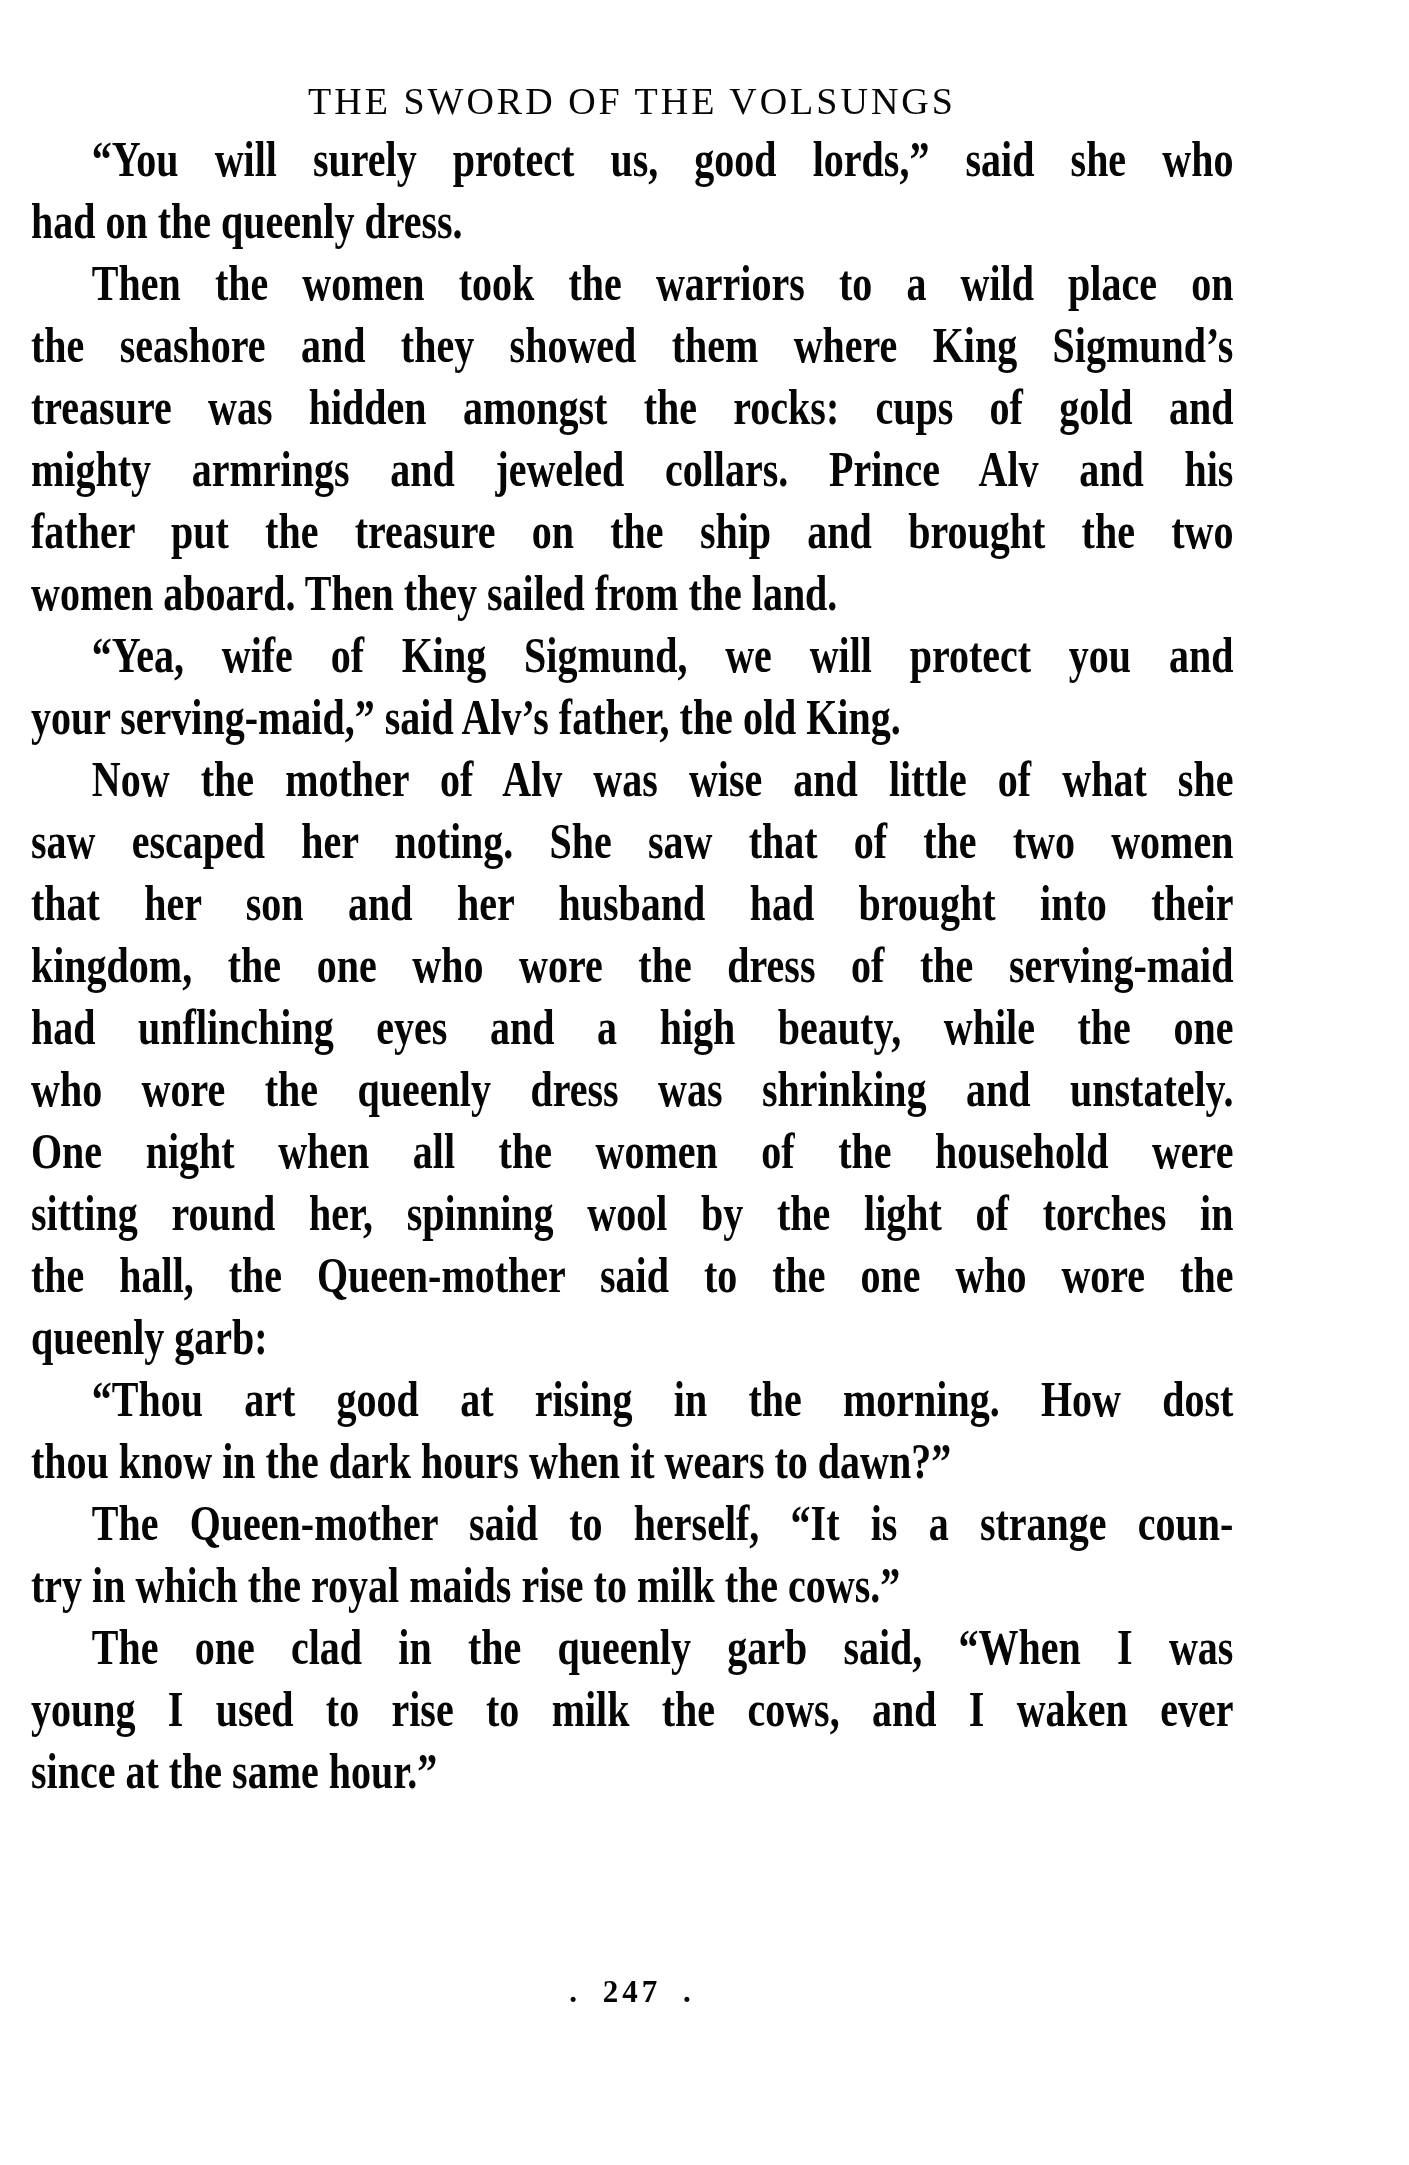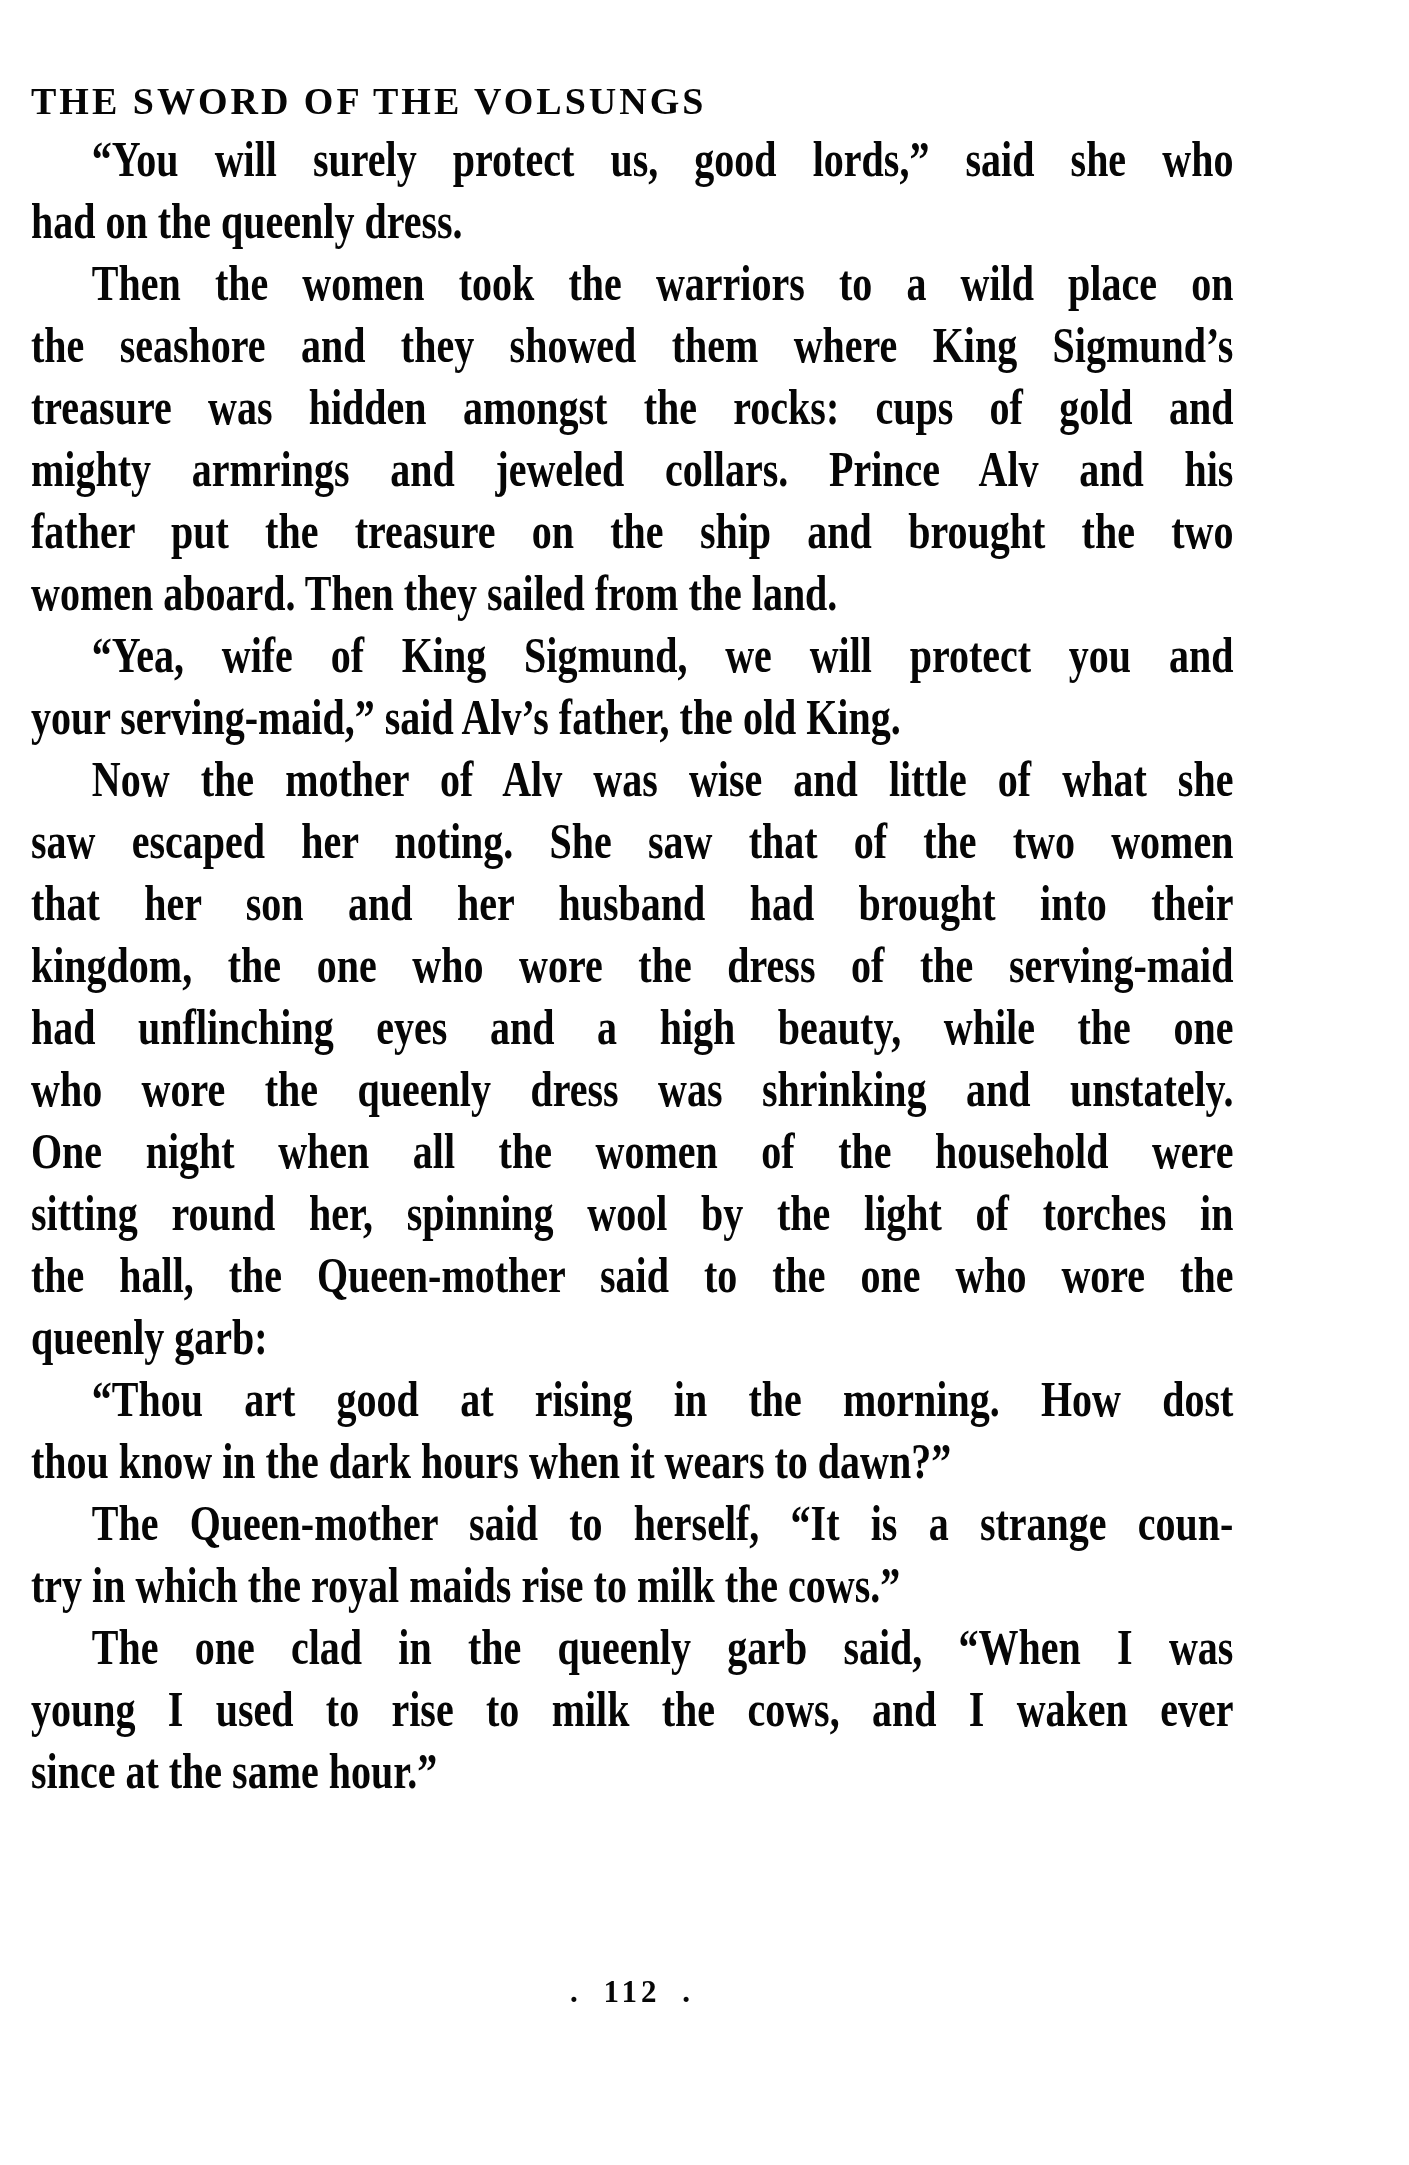--- a/index.html
+++ b/index.html
@@ -18,24 +18,25 @@
     position: relative;
     width: 1409px;
     height: 2165px;
     background: #ffffff;
   }
   .running-header {
     position: absolute;
     top: 82px;
     left: 31px;
     width: 1202px;
+    text-align: center;
     font-size: 38px;
     line-height: 1;
     letter-spacing: 3px;
-    font-weight: bold;
+    font-weight: normal;
     white-space: nowrap;
   }
   .page-body {
     position: absolute;
     top: 128px;
     left: 31px;
     width: 1202px;
     font-size: 50px;
     line-height: 62px;
     font-weight: bold;
@@ -116,14 +117,14 @@
         <div class="line indent">The Queen-mother said to herself, “It is a strange coun-</div>
         <div class="line last">try in which the royal maids rise to milk the cows.”</div>
       </div>
       <div class="paragraph">
         <div class="line indent">The one clad in the queenly garb said, “When I was</div>
         <div class="line">young I used to rise to milk the cows, and I waken ever</div>
         <div class="line last">since at the same hour.”</div>
       </div>
     </div>
 
-  <div class="page-number">. 112 .</div>
+  <div class="page-number">. 247 .</div>
 </div>
 
 </body></html>

